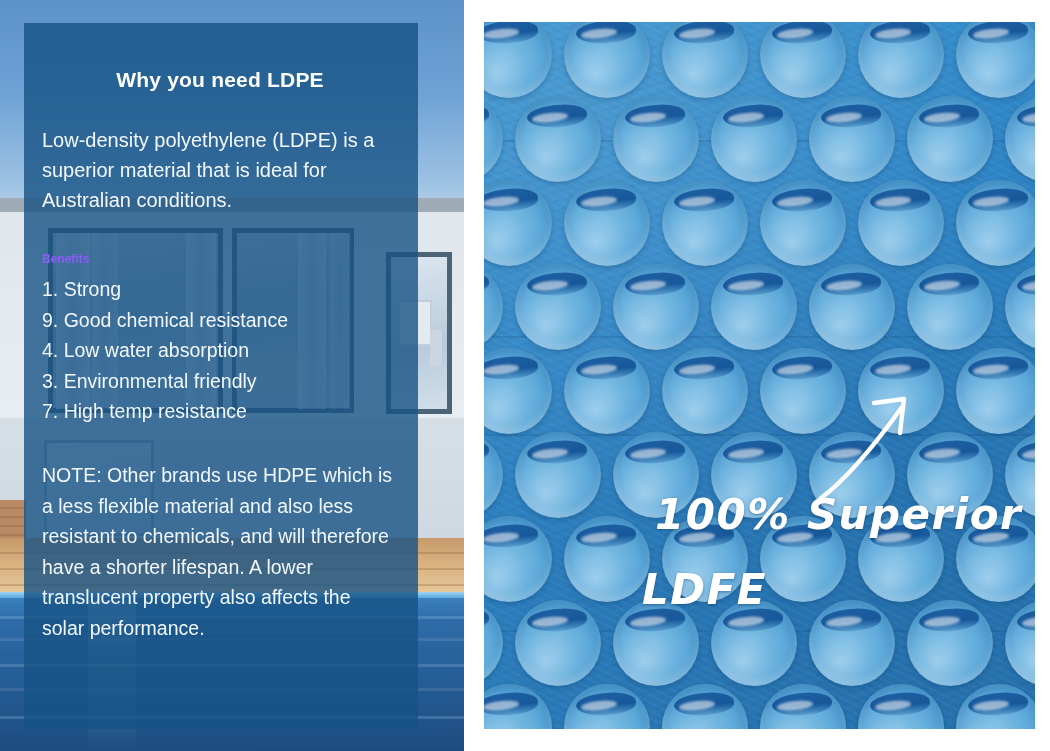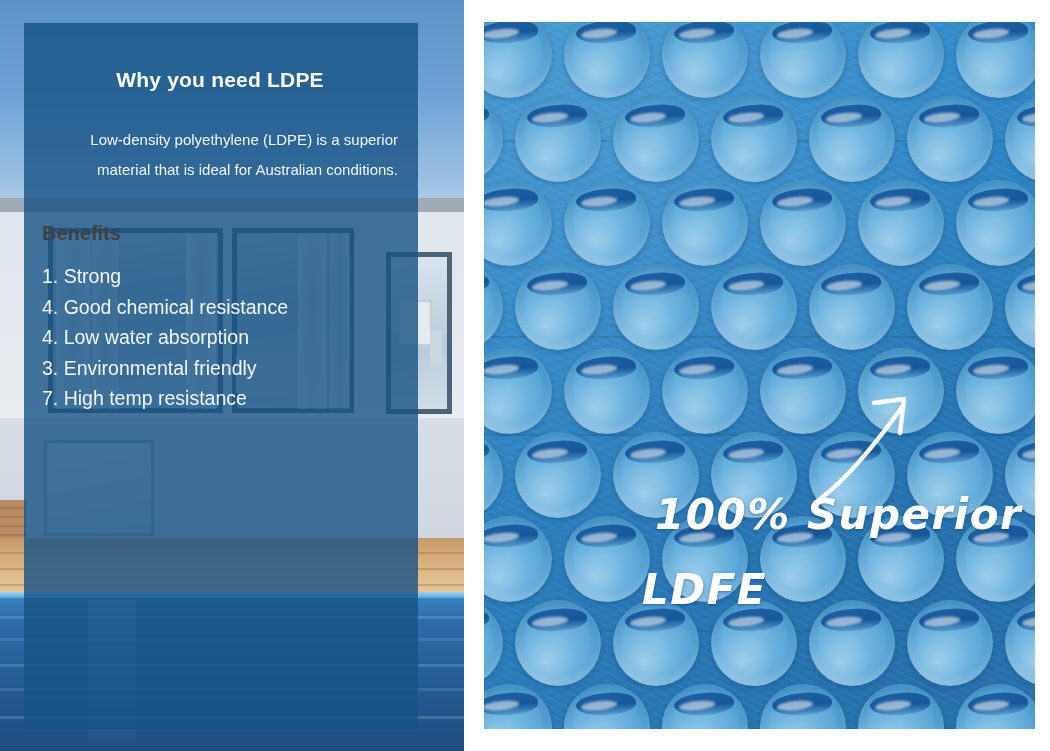--- a/index.html
+++ b/index.html
@@ -139,31 +139,30 @@
   }
   .panel-title {
     font-size: 21px;
     font-weight: bold;
     letter-spacing: .2px;
     text-align: center;
     margin: 11px 0 0 0;
     color: #ffffff;
   }
   .panel-intro {
-    font-size: 15px;
+    font-size: 20px;
     line-height: 30px;
     margin: 33px 0 0 0;
     color: #f2f7fb;
-    text-align: right;
   }
   .benefits-head {
-    font-size: 20px;
+    font-size: 12px;
     font-weight: bold;
-    margin: 37px 0 16px 0;
-    color: #404040;
+    margin: 37px 0 8px 0;
+    color: #8b5cf6;
   }
   .benefits-list {
     list-style: none;
     margin: 5px 0 0 0;
     padding: 0;
     font-size: 19.5px;
     line-height: 30.6px;
     color: #f2f7fb;
   }
   .panel-note {
@@ -297,25 +296,26 @@
     <div class="pool-edge"></div>
     <div class="pool-reflect"></div>
   </div>
 
   <div class="panel">
     <h1 class="panel-title">Why you need LDPE</h1>
     <p class="panel-intro">Low-density polyethylene (LDPE) is a superior material that is ideal for Australian conditions.</p>
     <p class="benefits-head">Benefits</p>
     <ul class="benefits-list">
       <li>1. Strong</li>
-      <li>4. Good chemical resistance</li>
+      <li>9. Good chemical resistance</li>
       <li>4. Low water absorption</li>
       <li>3. Environmental friendly</li>
       <li>7. High temp resistance</li>
     </ul>
+    <p class="panel-note">NOTE: Other brands use HDPE which is a less flexible material and also less resistant to chemicals, and will therefore have a shorter lifespan. A lower translucent property also affects the solar performance.</p>
   </div>
 
   <div class="right-photo">
     <div class="bubble-base"></div>
     <div class="bubble-noise"></div>
 
     <div class="seam" style="top:118px"></div>
     <div class="seam" style="top:314px"></div>
     <div class="seam" style="top:412px"></div>
     <div class="seam" style="top:608px"></div>

